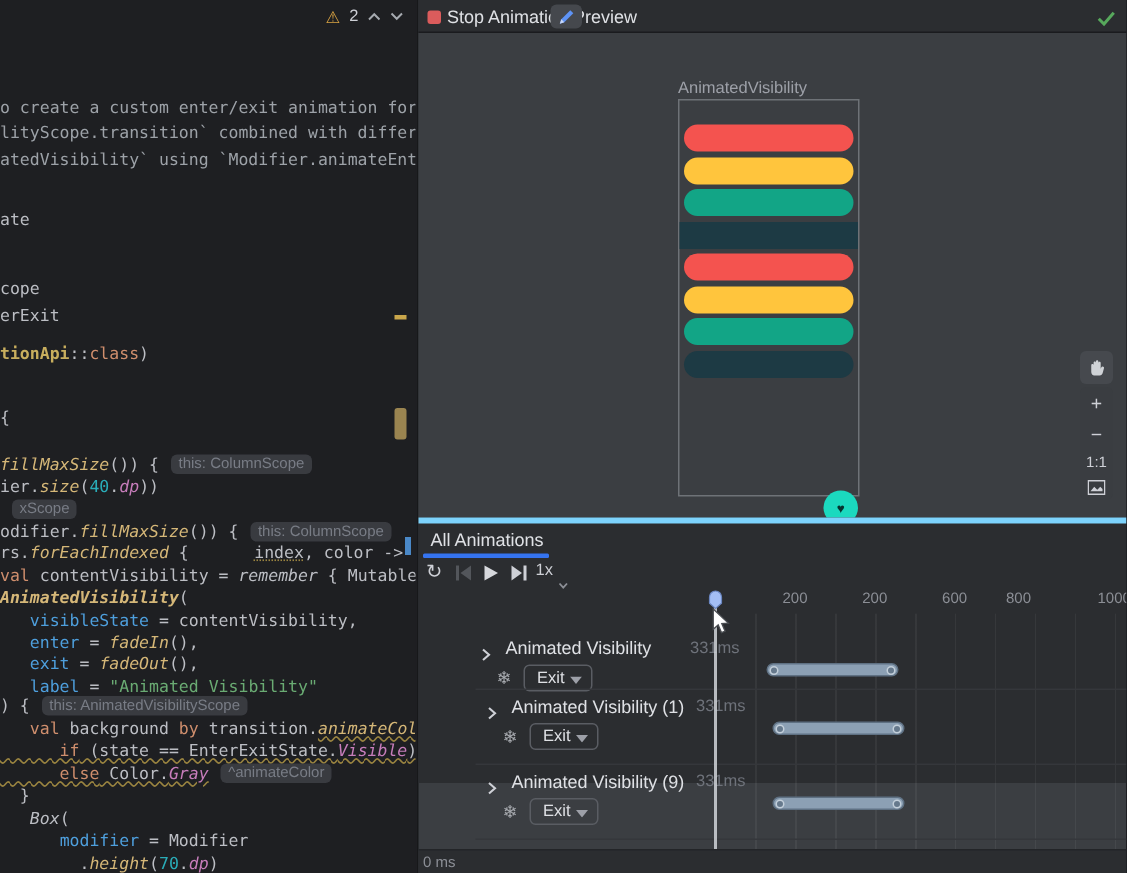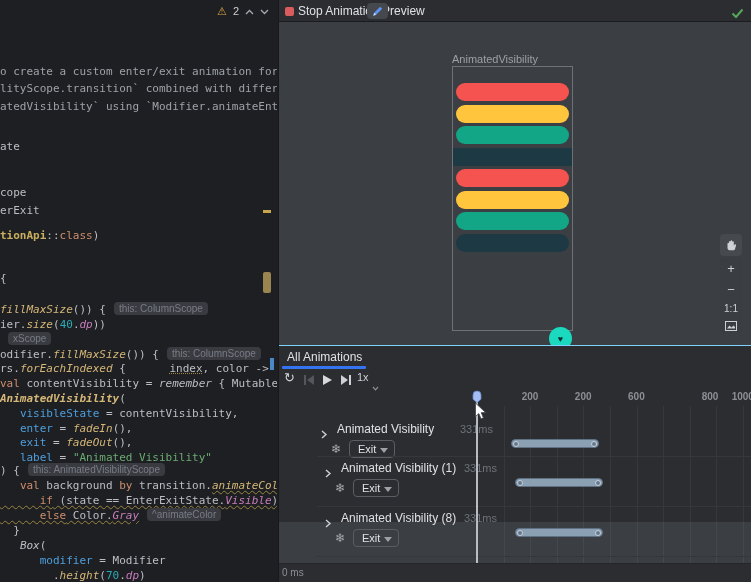--- a/index.html
+++ b/index.html
@@ -55,35 +55,35 @@
   
   #hand-btn{position:absolute;left:441px;top:212px;width:22px;height:22px;background:#46494E;border-radius:4px;display:flex;align-items:center;justify-content:center;}
   #zoom-group{position:absolute;left:441px;top:236px;width:22px;height:75px;background:#3A3D41;border-radius:4px;}
   .zbtn{position:absolute;left:0;width:22px;text-align:center;color:#CED0D6;}
   #zoom-in{top:3px;font-size:13px;}
   #zoom-out{top:24px;font-size:13px;}
   #zoom-ratio{top:45px;font-size:10px;font-weight:normal;letter-spacing:0;}
   #zoom-fit{top:59px;}
 
   
-  #timeline{position:absolute;left:0;top:345px;width:473px;height:177px;background:#2B2D30;border-top:1px solid #7dd3fc;box-sizing:border-box;}
+  #timeline{position:absolute;left:0;top:345px;width:473px;height:177px;background:#2B2D30;border-top:4px solid #7dd3fc;box-sizing:border-box;}
   #tabbar{position:absolute;left:0;top:0;width:473px;height:23px;}
   #tab-all{position:absolute;left:8px;top:4px;font-size:12px;color:#DFE1E5;}
   #tab-underline{position:absolute;left:3px;top:20px;width:84px;height:3px;background:#3574F0;border-radius:1px;}
   #tl-toolbar{position:absolute;left:0;top:23px;width:473px;height:20px;}
   .tbtn{position:absolute;top:3px;}
   #btn-restart{left:5px;top:1px;font-size:13px;color:#CED0D6;}
   #btn-skipback{left:24px;}
   #btn-play{left:42px;}
   #btn-skipend{left:61px;}
   #speed-label{left:78px;top:2px;font-size:11px;color:#CED0D6;position:absolute;}
   #speed-chev{left:93px;top:8px;position:absolute;}
   
   #ruler{position:absolute;left:0;top:43px;width:473px;height:17px;}
-  .tick{position:absolute;top:2px;font-size:10px;color:#8C8F96;transform:translateX(-50%);font-weight:bold;}
+  .tick{position:absolute;top:2px;font-size:10px;color:#8C8F96;transform:translateX(-50%);}
   
   #rows{position:absolute;left:0;top:60px;width:473px;height:157px;overflow:hidden;}
   #grid{position:absolute;left:198px;top:0;right:0;height:157px;
         background-image:repeating-linear-gradient(90deg, rgba(255,255,255,0.05) 0 1px, transparent 1px 26.6px);}
   .trow{position:absolute;left:0;width:473px;height:50px;}
   .trow.sep{border-top:1px solid #35373B;box-sizing:border-box;margin-left:38px;}
   .rchev{position:absolute;left:7px;top:7px;}
   .rname{position:absolute;left:24px;top:4px;font-size:12px;color:#DFE1E5;}
   .rdur{position:absolute;left:143px;top:5px;width:37px;text-align:right;font-size:11px;color:#6E727A;}
   .rfreeze{position:absolute;left:18px;top:24px;font-size:12px;color:#A8ABB0;}
@@ -207,21 +207,21 @@
           <svg width="7" height="5" viewBox="0 0 7 5">
               <path d="M1 1 L3.5 3.8 L6 1" fill="none" stroke="#8C8F96" stroke-width="1.2"></path>
             </svg>
         </span>
       </div>
 
       <div id="ruler">
           <span class="tick" style="left: 251px;">200</span>
           <span class="tick" style="left: 304.2px;">200</span>
           <span class="tick" style="left: 357.4px;">600</span>
-          <span class="tick" style="left: 431px;">800</span>
+          <span class="tick" style="left: 400px;">800</span>
           <span class="tick" style="left: 463.8px;">1000</span>
         </div>
 
       <div id="rows">
         <div id="grid"></div>
       <div class="trow" style="top: 12px; margin-left: 34px;">
             <span class="rchev"><svg width="8" height="9" viewBox="0 0 8 9">
                 <path d="M2 1 L6 4.5 L2 8" fill="none" stroke="#CED0D6" stroke-width="1.4"></path>
               </svg></span>
             <span class="rname">Animated Visibility</span>
@@ -247,21 +247,21 @@
               <svg class="rdda" width="8" height="5" viewBox="0 0 8 5">
                 <path d="M0 0 H8 L4 5 Z" fill="#9DA0A8"></path>
               </svg>
             </span>
             <span class="rbar" style="background: rgb(140, 160, 180);"></span>
           </div>
           <div class="trow sep" style="top: 100px;">
             <span class="rchev"><svg width="8" height="9" viewBox="0 0 8 9">
                 <path d="M2 1 L6 4.5 L2 8" fill="none" stroke="#CED0D6" stroke-width="1.4"></path>
               </svg></span>
-            <span class="rname">Animated Visibility (8)</span>
+            <span class="rname">Animated Visibility (9)</span>
             <span class="rdur">331ms</span>
             <span class="rfreeze">❄</span>
             <span class="rdd">
               <span class="rddl">Exit</span>
               <svg class="rdda" width="8" height="5" viewBox="0 0 8 5">
                 <path d="M0 0 H8 L4 5 Z" fill="#9DA0A8"></path>
               </svg>
             </span>
             <span class="rbar" style="background: rgb(140, 160, 180);"></span>
           </div>

